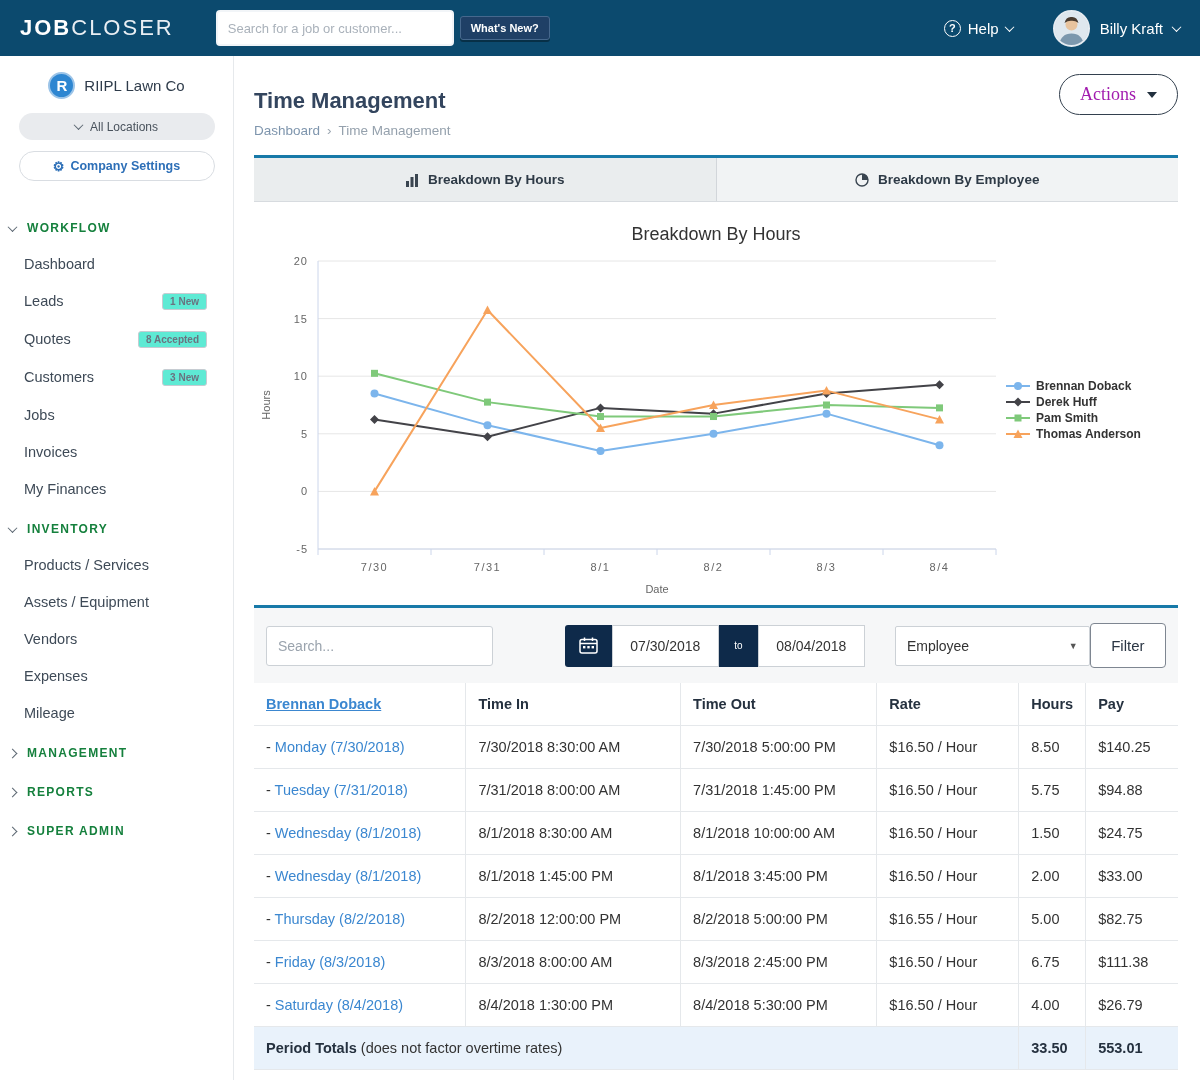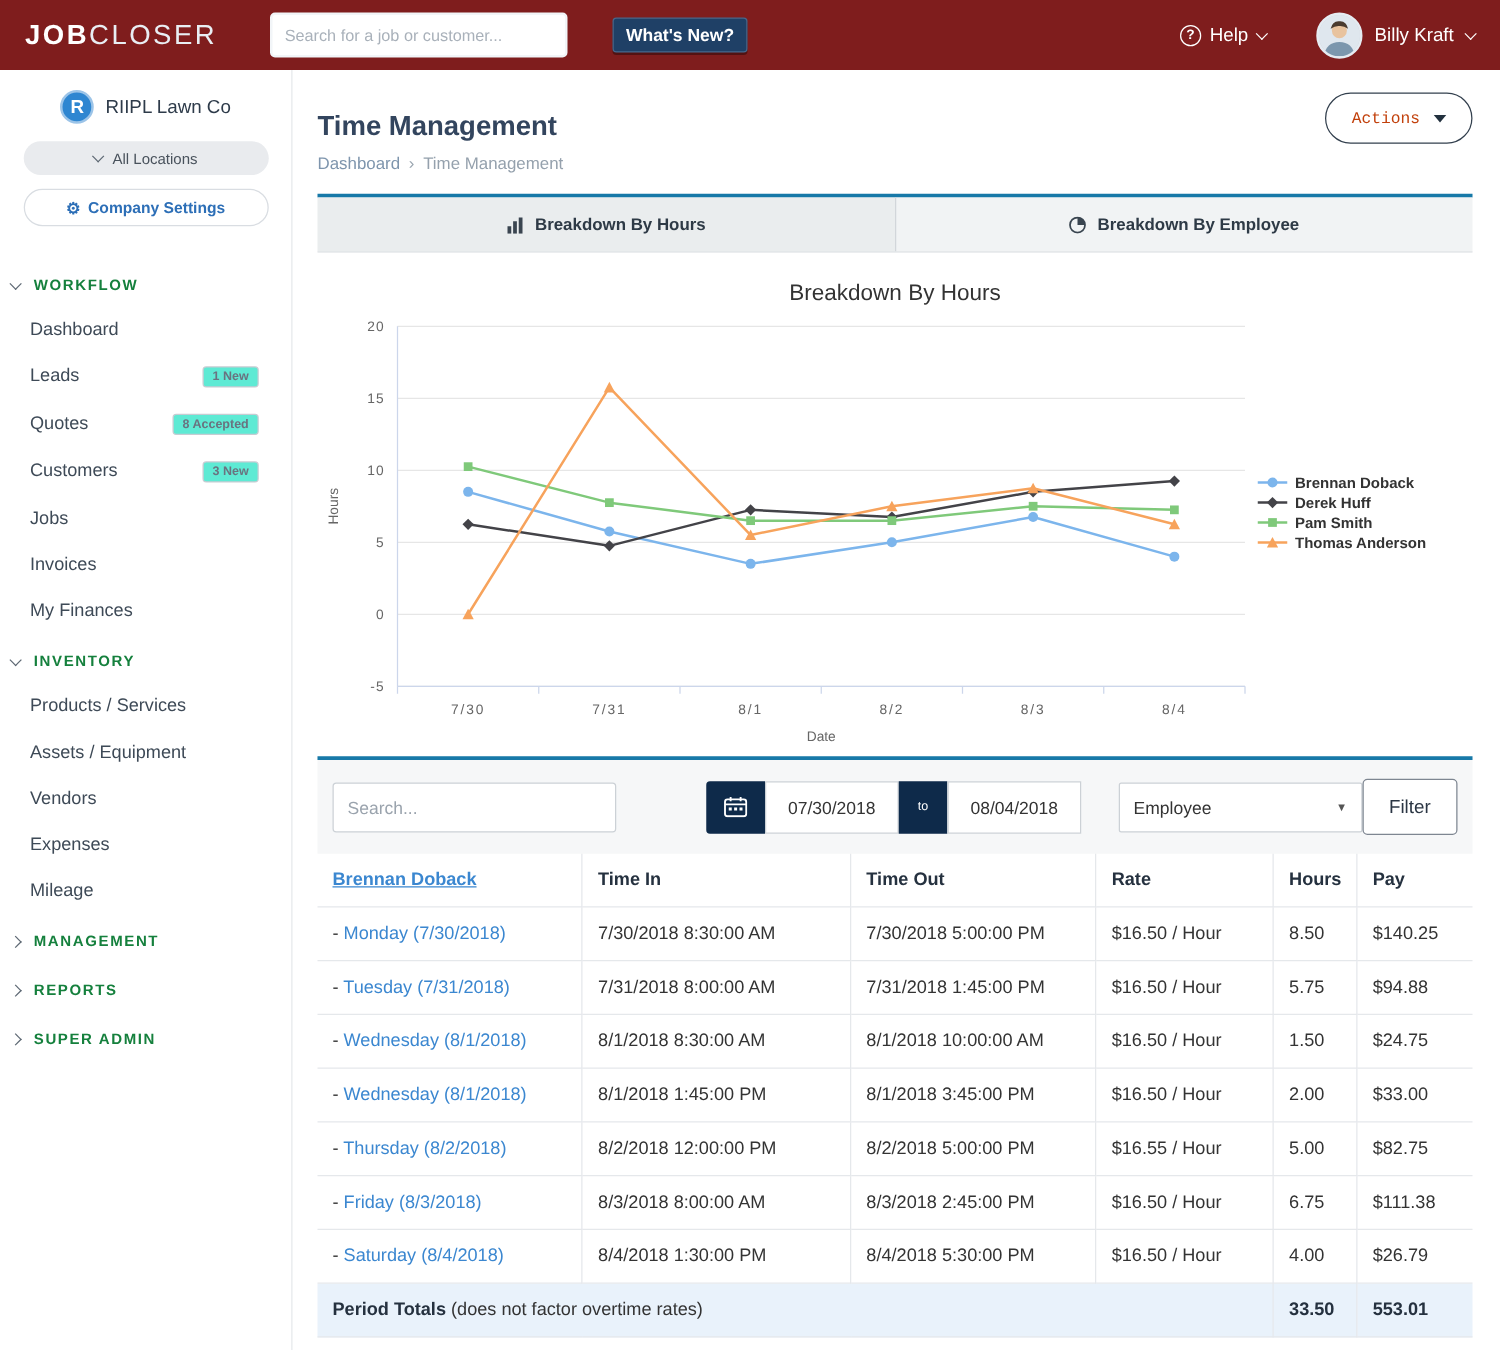--- a/index.html
+++ b/index.html
@@ -4,32 +4,32 @@
 <style>
   * { box-sizing: border-box; }
   html,body { margin:0; padding:0; }
   body {
     width:1200px; height:1080px; overflow:hidden; background:#fff;
     font-family:"Liberation Sans", sans-serif; color:#333;
   }
   
   .header {
     position:fixed; top:0; left:0; width:1200px; height:56px; z-index:20;
-    background:#7f1d1d; display:flex; align-items:center; padding:0 20px;justify-content:flex-end;
+    background:#0c4a6e; display:flex; align-items:center; padding:0 20px;justify-content:flex-end;
   }
   .logo { font-size:22px; color:#fff; letter-spacing:2px; white-space:nowrap; cursor:pointer; }
   .logo .lb { font-weight:700; }
   .logo .ll { font-weight:300; color:#e9eef3; }
   .hdr-search {
     margin-left:42px; width:238px; height:34px; border:2px solid #f2f5f8; border-radius:4px;
     padding:16px 10px; font-size:13px; color:#333; font-family:inherit; outline:none;
   }
   .hdr-search::placeholder { color:#a9b1ba; }
   .whats-new {
-    margin-left:36px; background:#1f4066; color:#fff; font-size:14px; font-weight:700;
+    margin-left:6px; background:#1f4066; color:#fff; font-size:11px; font-weight:700;
     border:1px solid #46688d; border-radius:3px; padding:5px 10px; cursor:pointer;
     font-family:inherit; box-shadow:0 2px 0 rgba(0,0,0,.35);
   }
   .hdr-right { margin-left:auto; display:flex; align-items:center; gap:12px; color:#fff; }
   .help-group { display:flex; align-items:center; gap:7px; cursor:pointer; margin-right:28px; }
   .help-icon {
     width:17px; height:17px; border:1.5px solid #fff; border-radius:50%;
     font-size:11px; line-height:15px; text-align:center; font-weight:700;
   }
   .hdr-label { font-size:15px; }
@@ -78,21 +78,21 @@
   }
   
   .main { position:absolute; left:234px; top:56px; right:0; bottom:0; padding:0 22px 0 20px; overflow:hidden; background:#fff; }
   .page-head { position:relative; padding-top:32px; }
   .page-title { margin:0; font-size:22px; font-weight:700; color:#33455e; }
   .breadcrumb { margin-top:9px; font-size:13.5px; color:#95a1ad; }
   .bc-link { color:#7e95ad; cursor:pointer; }
   .bc-sep { margin:0 7px; color:#9aa5b0; }
   .actions-btn {
     position:absolute; right:0; top:18px; height:41px; padding:0 20px; background:#fff;
-    border:1.5px solid #33404e; border-radius:21px; font-size:13px; color:#c2410c; font-family:Liberation Mono, monospace;
+    border:1.5px solid #33404e; border-radius:21px; font-size:18px; color:#a21caf; font-family:Liberation Serif, serif;
     display:flex; align-items:center; gap:11px; cursor:pointer;
   }
   .caret-down { width:0; height:0; border-left:5px solid transparent; border-right:5px solid transparent; border-top:6px solid #22303e; }
   
   .tabs-wrap { margin-top:17px; border-top:3px solid #1779a8; border-bottom:1px solid #d7dbdf; }
   .tabs { display:flex; height:43px; }
   .tab {
     flex:1; display:flex; align-items:center; justify-content:center; gap:9px;
     font-size:13.5px; font-weight:700; color:#2e3a46; cursor:pointer; background:#f1f3f4;
   }

